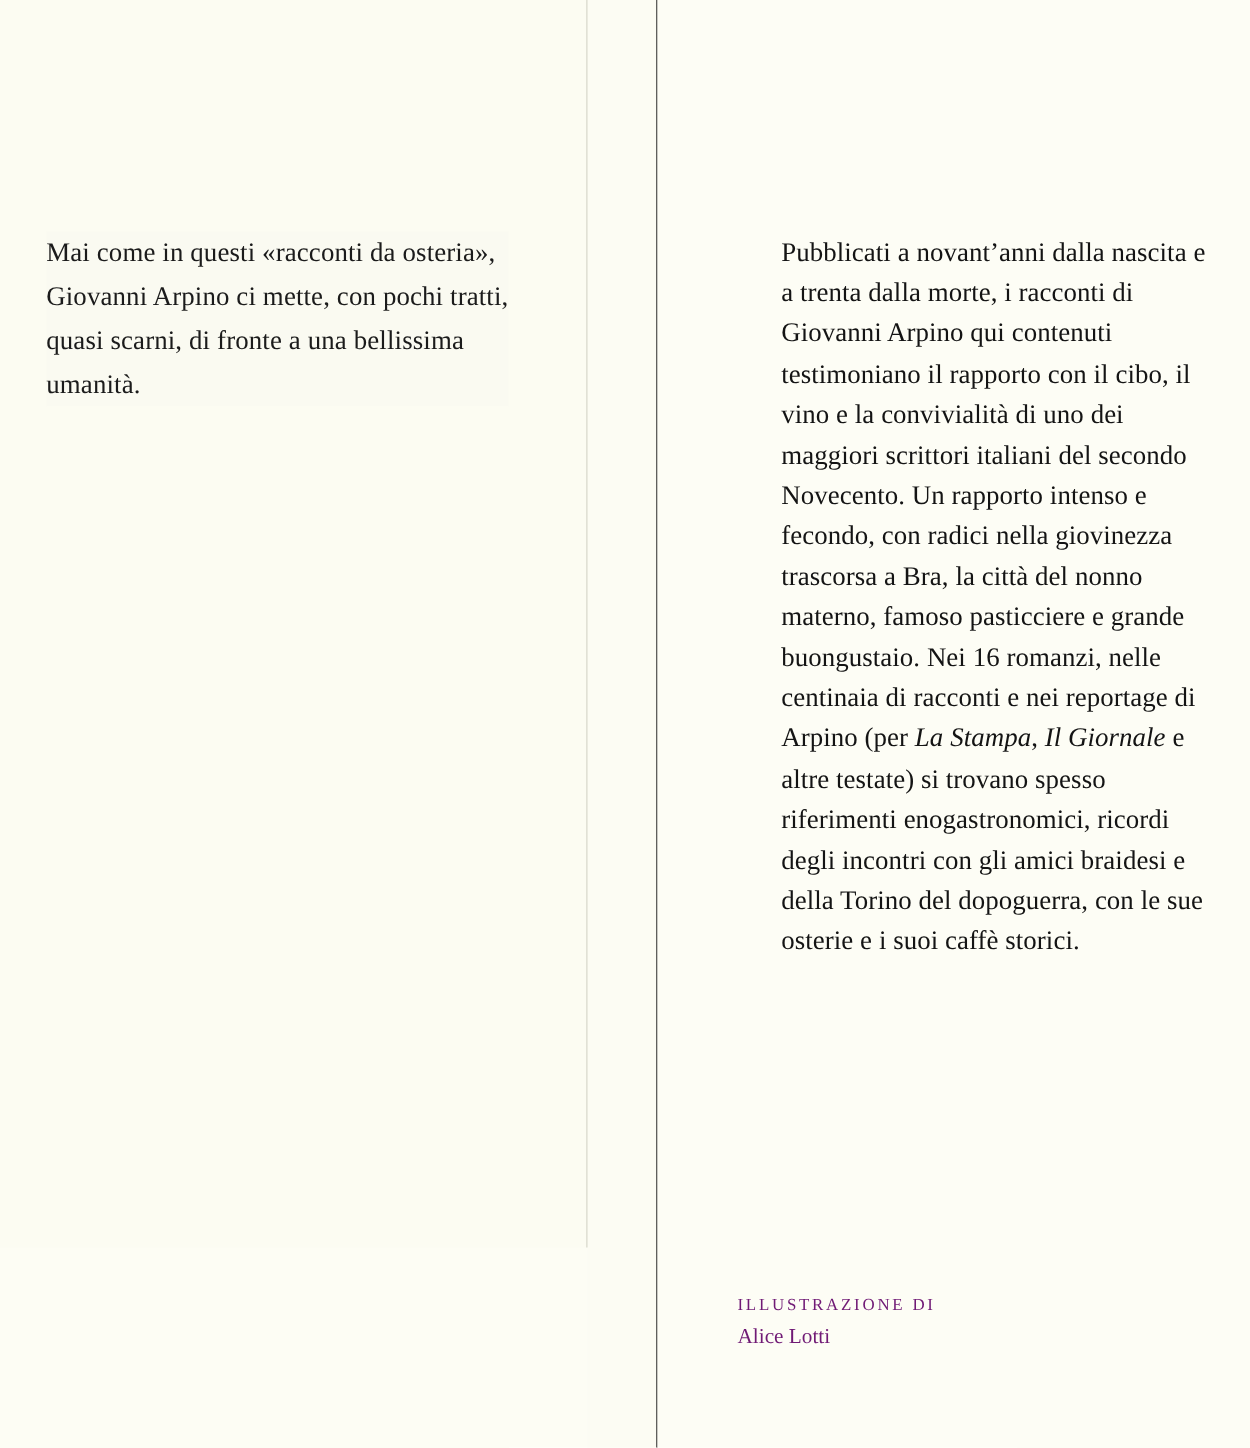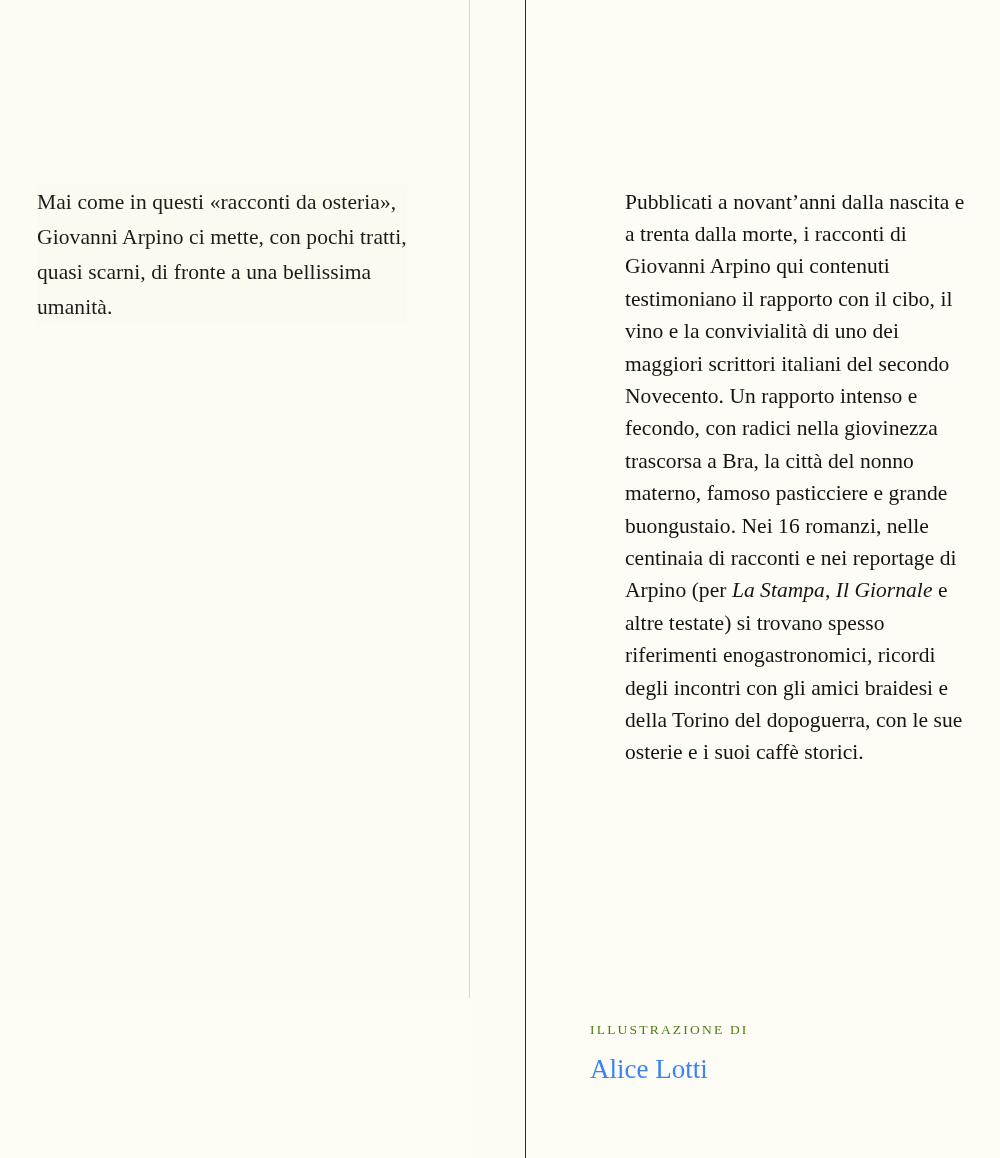--- a/index.html
+++ b/index.html
@@ -75,28 +75,28 @@
   }
   .credit {
     position: absolute;
     left: 64px;
     bottom: 76px;
     width: 340px;
   }
   .credit-label {
     font-size: 13.5px;
     letter-spacing: 2.2px;
-    color: #4d7c0f;
+    color: #701a75;
     text-transform: uppercase;
-    margin-bottom: 18px;
+    margin-bottom: 4px;
     font-family: Liberation Serif, serif;
   }
   .credit-name {
-    font-size: 27px;
-    color: #3b82f6;
+    font-size: 17px;
+    color: #701a75;
     line-height: 26px;
   }
 </style>
 </head>
 <body>
 
 <div class="page">
 
   <div class="flap">
     <p class="flap-quote">Mai come in questi «racconti da osteria», Giovanni Arpino ci mette, con pochi tratti, quasi scarni, di fronte a una bellissima umanità.</p>

